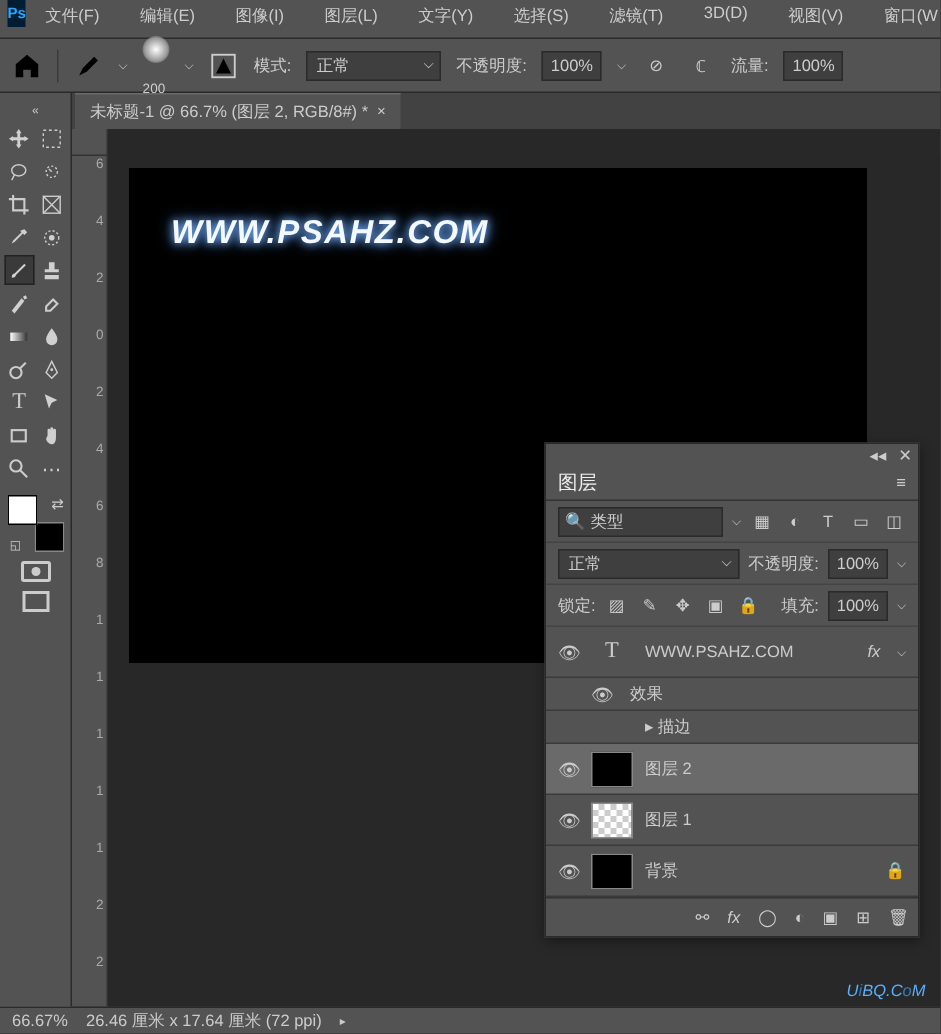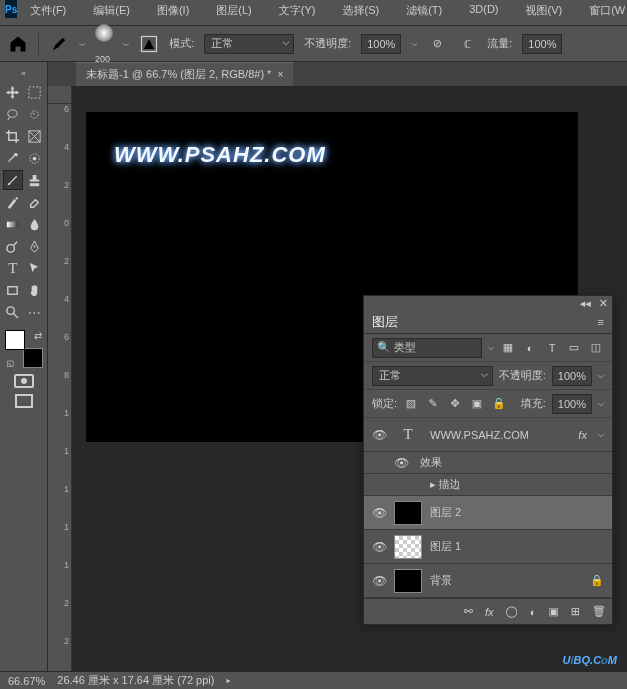--- a/index.html
+++ b/index.html
@@ -26,21 +26,21 @@
 .tool svg{width:15px;height:15px;fill:#d0d0d0}
 .fg-bg{position:relative;width:38px;height:38px;margin:6px auto 4px}
 .fg-sw{position:absolute;width:20px;height:20px;background:#fff;border:1px solid #000;top:0;left:0;z-index:2}
 .bg-sw{position:absolute;width:20px;height:20px;background:#000;border:1px solid #888;bottom:0;right:0}
 .sw-reset{position:absolute;font-size:8px;bottom:0;left:2px}
 .sw-swap{position:absolute;font-size:10px;top:0;right:0}
 .quick-mask{width:20px;height:14px;border:2px solid #ccc;margin:2px auto;border-radius:2px;position:relative}
 .quick-mask::after{content:"";position:absolute;width:6px;height:6px;background:#ccc;border-radius:50%;top:2px;left:5px}
 .screen-mode{width:18px;height:14px;border:2px solid #ccc;margin:4px auto}
 .doc-area{flex:1;display:flex;flex-direction:column;position:relative;background:#282828}
-.doc-tab-bar{height:24px;background:#424242;display:flex;align-items:flex-end;padding-left:28px}
+.doc-tab-bar{height:24px;background:#424242;display:flex;align-items:flex-end;padding-left:2px}
 .doc-tab{background:#535353;padding:4px 10px;font-size:11px;display:flex;align-items:center;gap:6px;border-top:1px solid #6a6a6a}
 .doc-tab .close{font-size:10px;cursor:pointer}
 .ruler-corner{width:24px;height:18px;background:#535353;border-right:1px solid #333;border-bottom:1px solid #333}
 .ruler-h{height:18px;background:#535353;display:flex;border-bottom:1px solid #333;position:relative;overflow:hidden}
 .ruler-v{width:24px;background:#535353;border-right:1px solid #333;position:relative}
 .ruler-v .tick{position:absolute;right:2px;font-size:9px;color:#aaa;transform-origin:right center}
 .ruler-wrap{display:flex}
 .canvas-wrap{display:flex;flex:1;overflow:hidden}
 .canvas-pad{flex:1;background:#282828;display:flex;align-items:flex-start;justify-content:flex-start;padding:8px 0 0 14px;position:relative;overflow:hidden}
 .canvas{width:492px;height:330px;background:#000;position:relative}
@@ -55,21 +55,21 @@
 .layer-list{max-height:200px;overflow:auto}
 .layer{height:34px;display:flex;align-items:center;padding:0 8px;gap:8px;border-bottom:1px solid #3a3a3a}
 .layer.selected{background:#6a6a6a}
 .layer.sub{padding-left:30px;height:22px}
 .eye{width:14px;height:14px;font-size:12px;cursor:pointer}
 .thumb{width:28px;height:24px;background:#000;border:1px solid #888;flex-shrink:0}
 .thumb.trans{background:repeating-conic-gradient(#ccc 0 25%,#fff 0 50%) 0 0/8px 8px}
 .layer-name{flex:1;font-size:11px}
 .panel-foot{height:26px;display:flex;align-items:center;justify-content:flex-end;padding:0 6px;gap:12px;border-top:1px solid #333;font-size:12px}
 .status-bar{height:18px;background:#535353;display:flex;align-items:center;padding:0 8px;gap:12px;border-top:1px solid #2a2a2a;font-size:11px}
-.watermark{position:absolute;bottom:20px;right:10px;font-size:18px;font-weight:bold;font-style:italic;z-index:100}
+.watermark{position:absolute;bottom:20px;right:10px;font-size:18px;font-weight:normal;font-style:italic;z-index:100}
 .watermark span{color:#58b0ff}
 .watermark .dim{color:#3a7ab5}
 .sep{width:1px;height:22px;background:#3a3a3a}
 .label{font-size:11px;color:#ccc}
 </style>
 </head>
 <body>
 
 <div class="titlebar">
   <div class="ps-logo">Ps</div>

